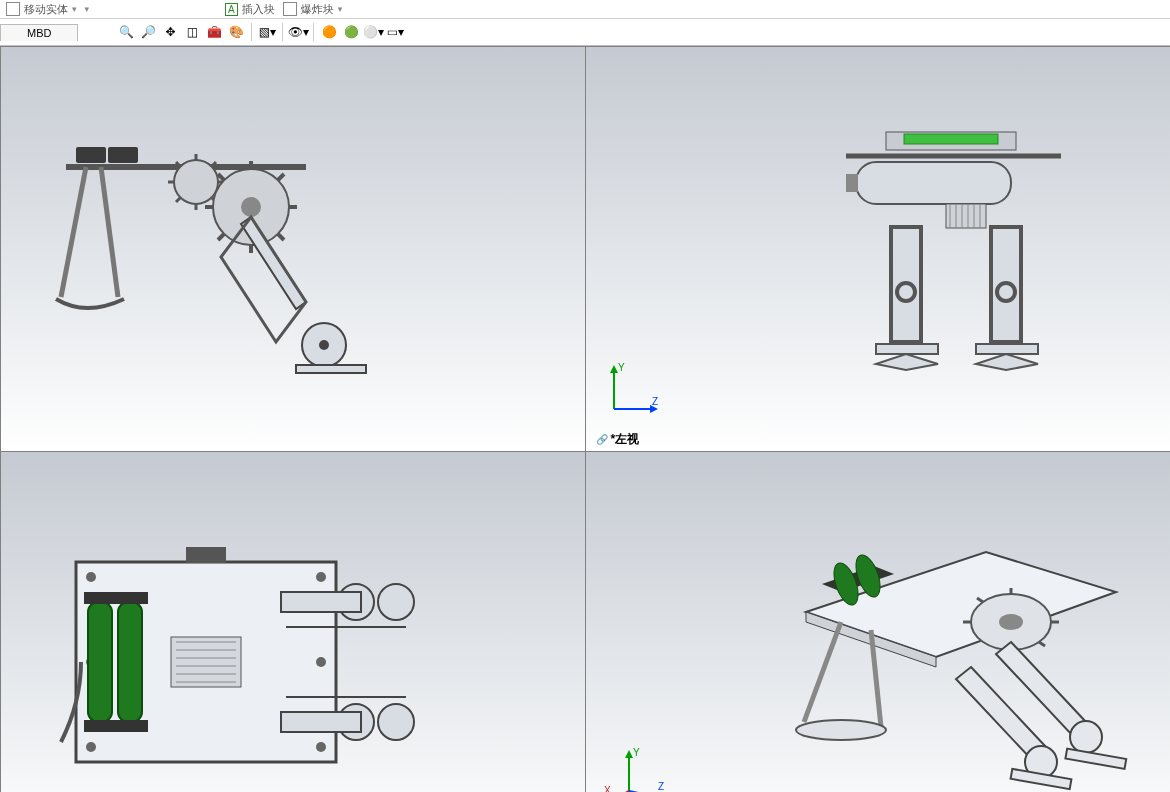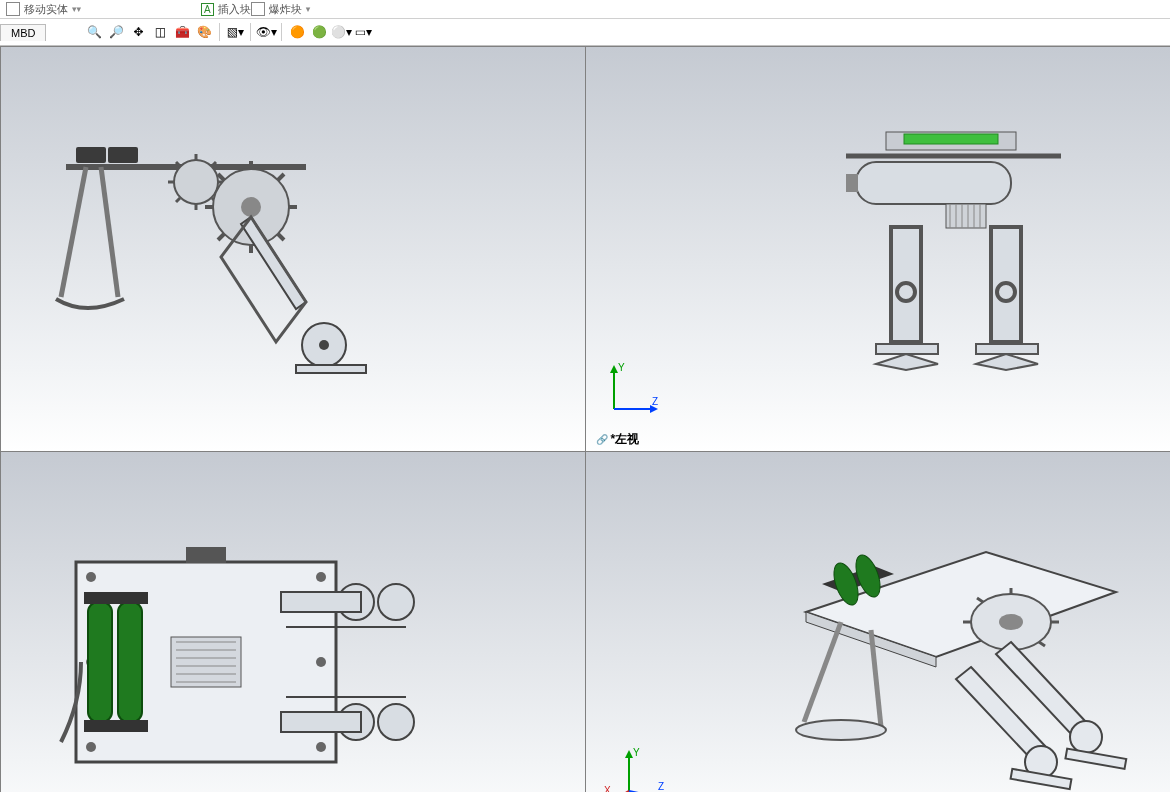--- a/index.html
+++ b/index.html
@@ -12,37 +12,37 @@
     background: #f0f0f0;
     overflow: hidden;
   }
   .ribbon {
     display: flex;
     align-items: center;
     height: 18px;
     background: #ffffff;
     border-bottom: 1px solid #d0d0d0;
     padding:0 6px;
-    gap:0;
+    gap:8px;
     font-size:11px;
     color:#555;
   }
   .ribbon .cmd { display:flex; align-items:center; gap:4px; }
   .ribbon .square { width:12px; height:12px; border:1px solid #888; }
   .ribbon .caret { font-size:9px; color:#888; }
   
   .tab-row {
     display:flex;
     align-items:center;
     height:26px;
     background:#fff;
     border-bottom:1px solid #c0c0c0;
   }
   .tab {
-    padding:2px 10px;
+    padding:2px 26px;
     font-size:11px;
     border:1px solid #bbb;
     border-bottom:none;
     background:#f7f7f7;
     margin-right:2px;
   }
   .quick-toolbar {
     display:flex;
     align-items:center;
     gap:2px;

